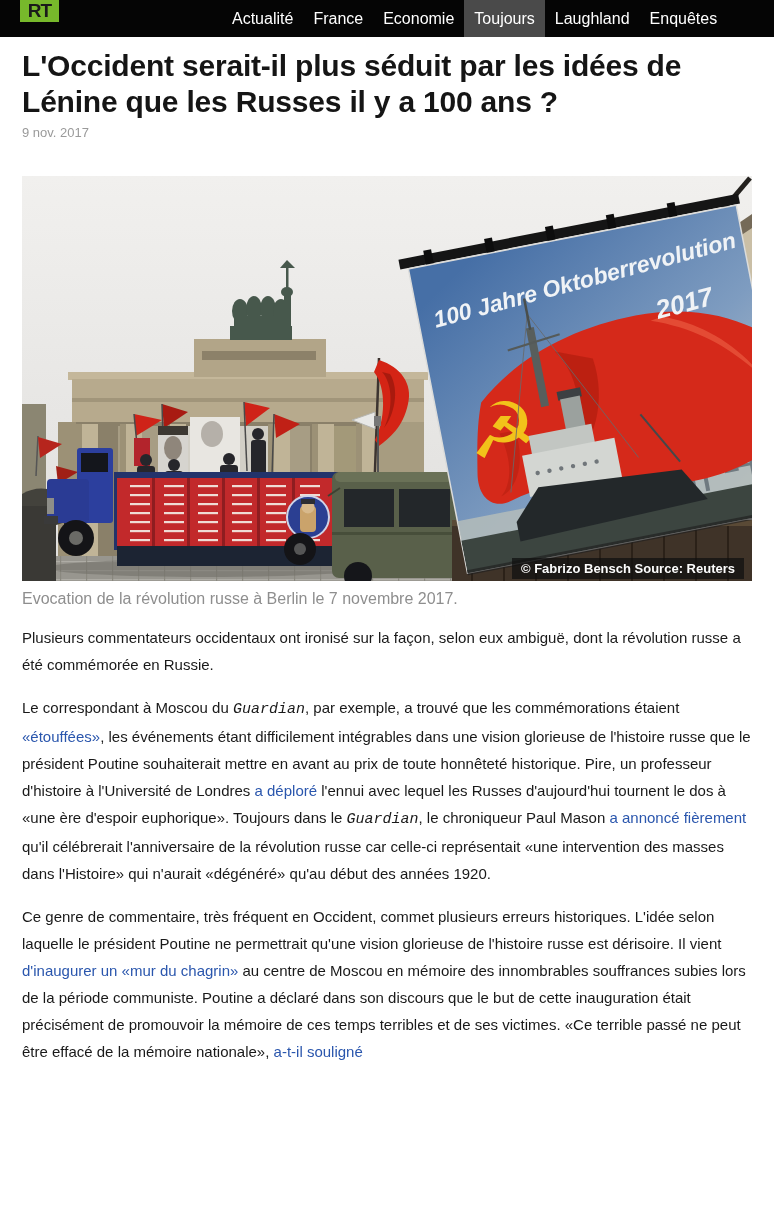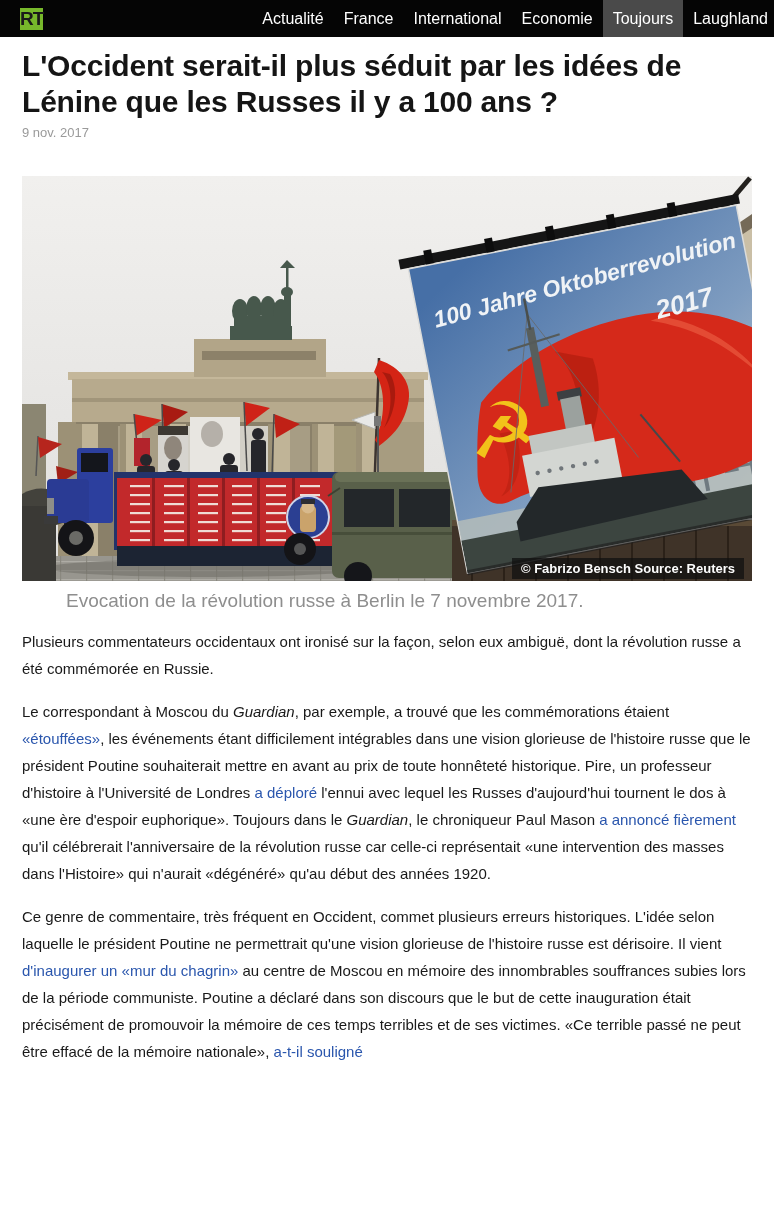--- a/index.html
+++ b/index.html
@@ -1,52 +1,51 @@
 <!DOCTYPE html>
 <html><head>
 <meta charset="utf-8">
 <style>
   * { margin:0; padding:0; box-sizing:border-box; }
   html,body { width:774px; height:1208px; overflow:hidden; background:#fff;
               font-family:"Liberation Sans", sans-serif; }
 
   
-  .nav { height:37px; background:#050505; display:flex; align-items:center; overflow:hidden;gap:46px; }
+  .nav { height:37px; background:#050505; display:flex; align-items:flex-start; overflow:hidden; }
   .nav-logo { width:39px; margin-left:20px; background:#77b82b; color:#1a1a1a;
               display:flex; align-items:center; justify-content:center;
               font-weight:bold; font-size:19px; letter-spacing:-1px; cursor:pointer; }
   .nav-menu { display:flex; align-items:stretch; margin-left:163px; white-space:nowrap; }
   .nav-item { color:#fff; font-size:16px; line-height:37px; padding:0 10px; text-decoration:none; cursor:pointer; }
   .nav-item.active { background:#4a4a4a; }
 
   
   .content { width:730px; margin-left:22px; }
   h1.title { margin-top:11px; font-size:30px; line-height:36px; font-weight:bold;
              color:#151515; letter-spacing:-0.2px; }
   .date { margin-top:5px; font-size:13px; color:#9a9a9a; }
 
   figure.photo { position:relative; margin-top:36px; width:730px; height:405px; overflow:hidden; background:#e8e8e6; }
   .credit { position:absolute; right:8px; bottom:2px; background:rgba(15,15,15,0.72);
             color:#fdfdfd; font-size:13px; font-weight:bold; padding:3px 9px; }
-  .caption { margin-top:9px; font-size:19px; color:#8e8e8e;margin-left:44px; }
+  .caption { margin-top:9px; font-size:16px; color:#8e8e8e; }
 
   p.intro { margin-top:40px; font-size:17.5px; font-weight:bold; line-height:33px; color:#101010; }
   p.body  { margin-top:16px; font-size:15px; line-height:27px; color:#191919; }
-  p.body em { font-style:italic; }
+  p.body em { font-style:italic;font-family:Liberation Mono, monospace; }
   a.link { color:#2a56ad; text-decoration:none; cursor:pointer; }
 </style>
 </head>
 <body>
 
 <nav class="nav">
   <div class="nav-logo">RT</div>
   <div class="nav-menu">
     <a class="nav-item">Actualité</a>
     <a class="nav-item">France</a>
-    <a class="nav-item">International</a>
     <a class="nav-item">Economie</a>
     <a class="nav-item active">Toujours</a>
     <a class="nav-item">Laughland</a>
     <a class="nav-item">Enquêtes</a>
   </div>
 </nav>
 
 <main class="content">
   <h1 class="title">L'Occident serait-il plus séduit par les idées de Lénine que les Russes il y a 100 ans ?</h1>
   <div class="date">9 nov. 2017</div>

